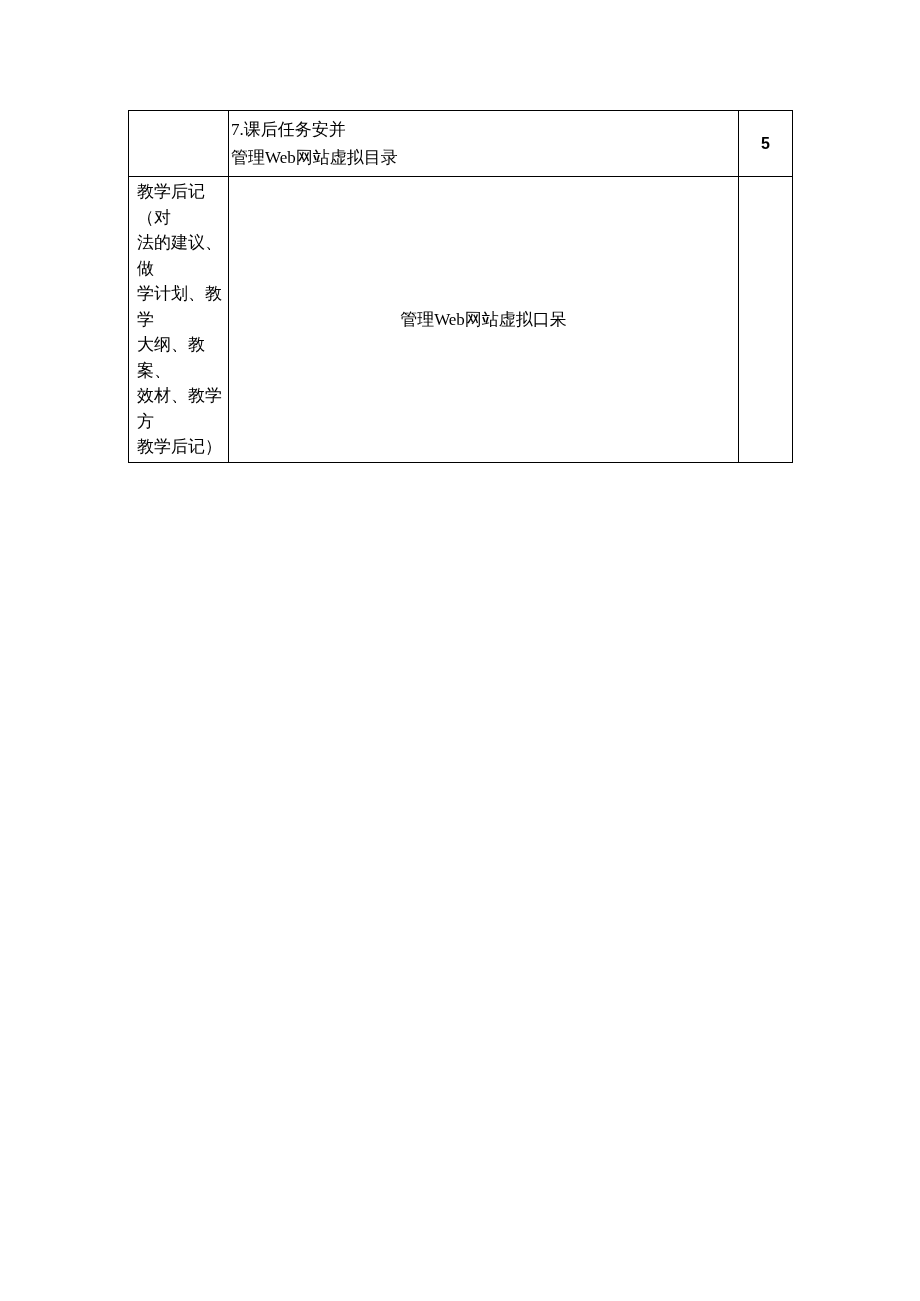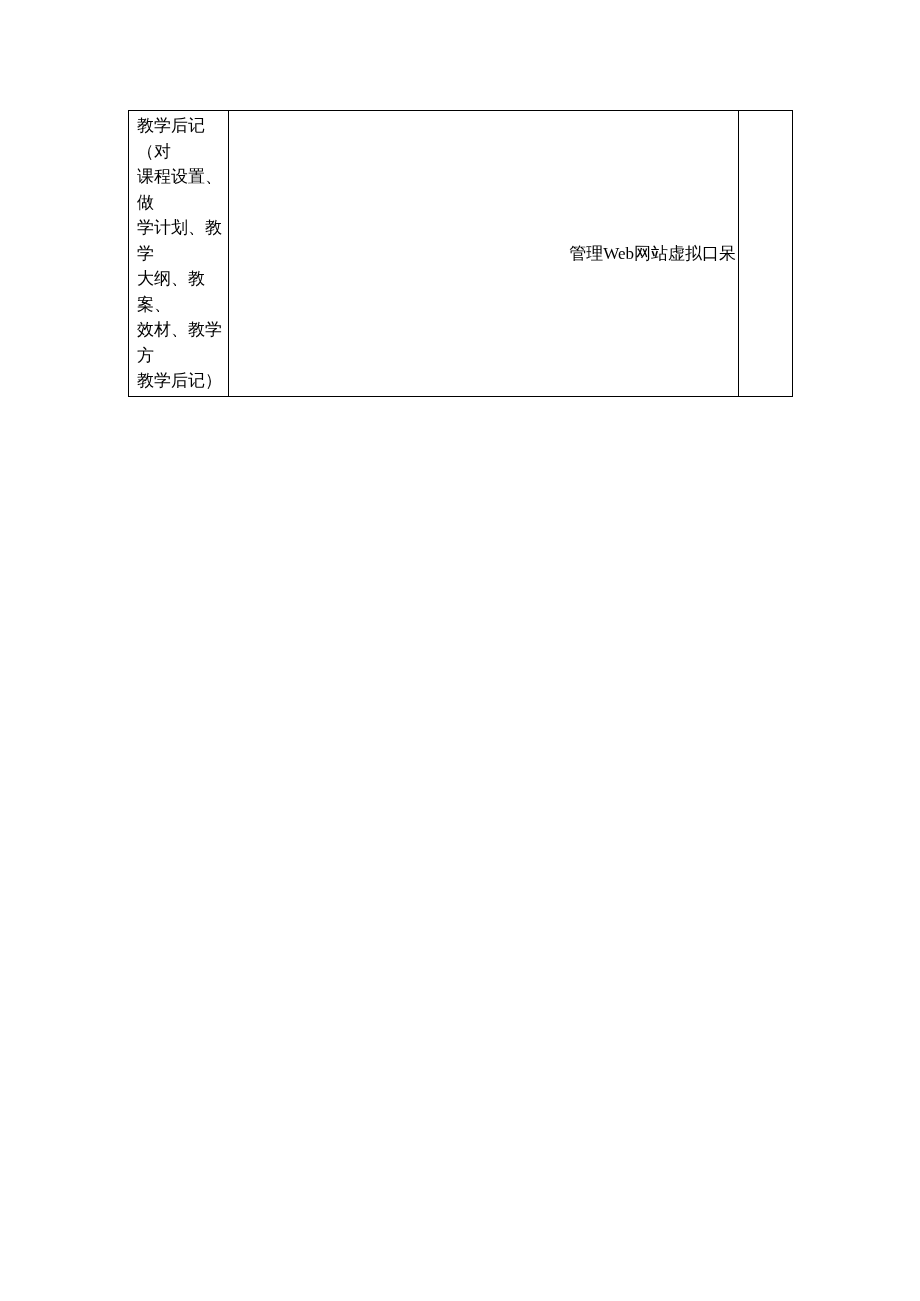--- a/index.html
+++ b/index.html
@@ -28,35 +28,47 @@
     }
     .col1 { width: 100px; }
     .col2 { width: 510px; }
     .col3 { width: 54px; }
     .row1 { height: 66px; }
     .row2 { height: 148px; }
     .row1 .col1 { }
     .row1 .col2 .inner { padding: 4px 2px 4px 2px; text-align: left; }
     .row1 .col3 { text-align: center; font-family: Arial, sans-serif; font-weight: bold; font-size: 16px; }
     .row2 .col1 .inner { padding: 2px 4px 2px 8px; text-align: left; line-height: 1.5; }
-    .row2 .col2 .inner { padding: 0 2px; text-align: right; }
+    .row2 .col2 .inner { padding: 0 2px; text-align: center; }
     .row2 .col3 { }
     .line { display: block; }
   </style>
 </head>
 <body>
 
 <div class="page">
   <table class="doc-table">
     <tbody>
+        <tr class="row1">
+      <td class="col1"></td>
+      <td class="col2">
+        <div class="inner">
+          <span class="line">7.课后任务安并</span>
+          <span class="line">管理Web网站虚拟目录</span>
+        </div>
+      </td>
+      <td class="col3">
+        <span>5</span>
+      </td>
+    </tr>
     <tr class="row2">
       <td class="col1">
         <div class="inner">
           <span class="line">教学后记（对</span>
-          <span class="line">课程设置、做</span>
+          <span class="line">法的建议、做</span>
           <span class="line">学计划、教学</span>
           <span class="line">大纲、教案、</span>
           <span class="line">效材、教学方</span>
           <span class="line">教学后记）</span>
         </div>
       </td>
       <td class="col2">
         <div class="inner">
           <span>管理Web网站虚拟口呆</span>
         </div>

